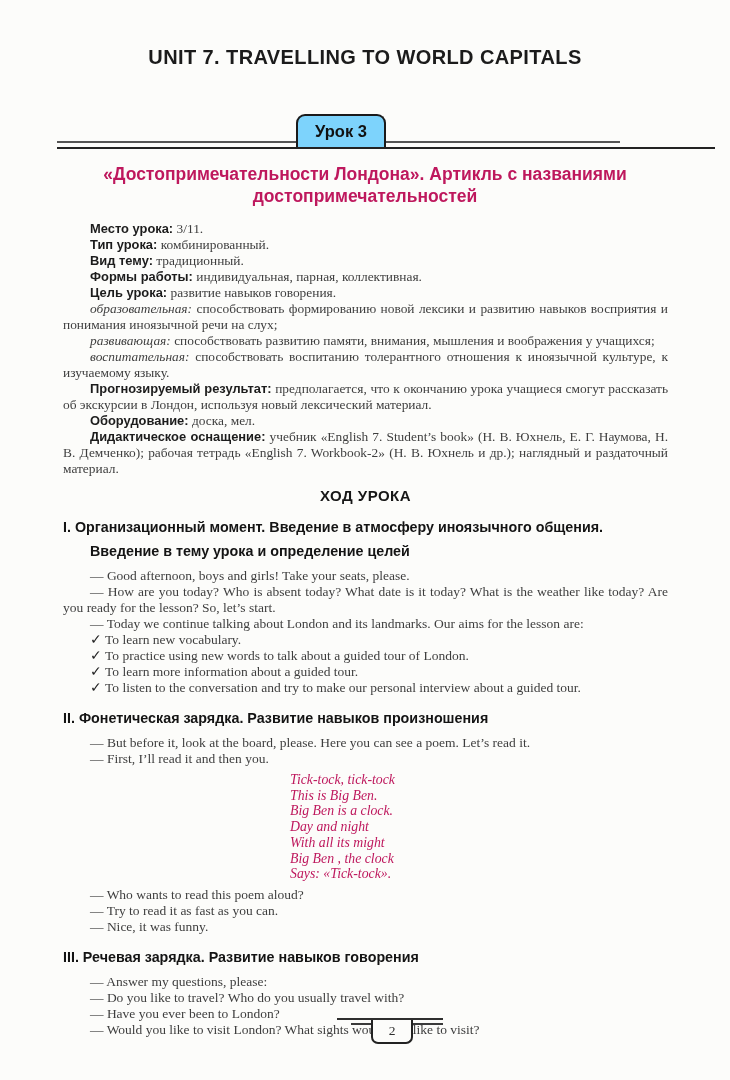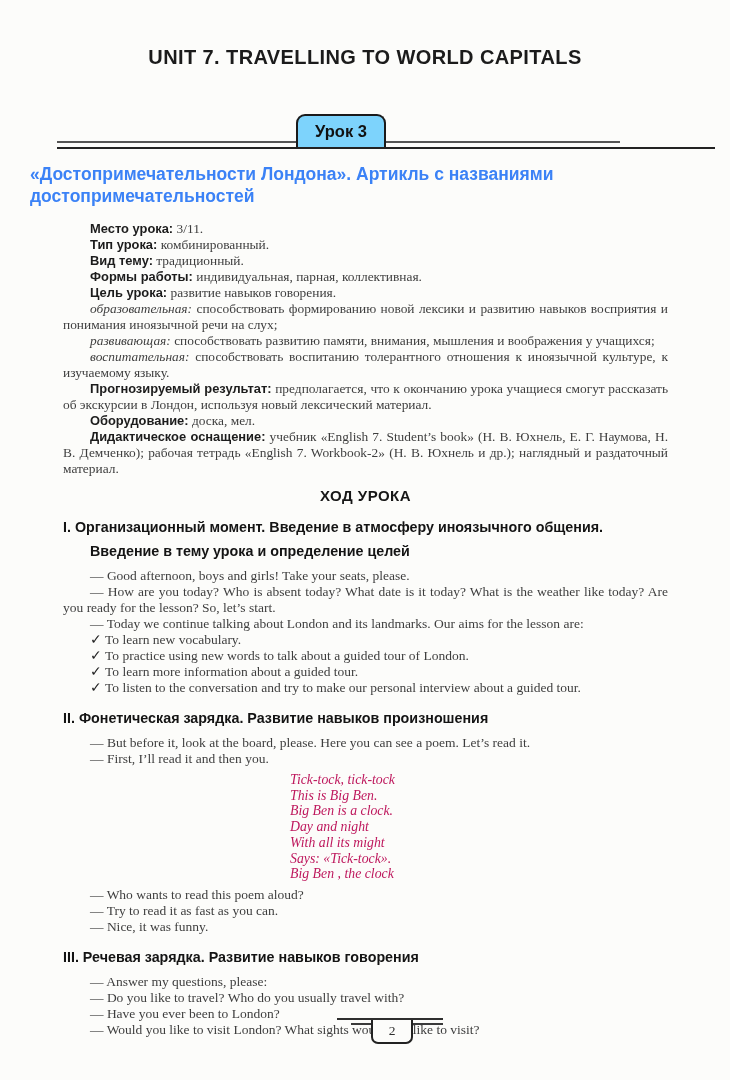--- a/index.html
+++ b/index.html
@@ -23,22 +23,22 @@
   .banner .rule-bottom{position:absolute;left:57px;right:15px;bottom:0;height:2.5px;background:#222;}
   .banner .badge{
     position:absolute;left:296px;bottom:2.5px;width:86px;height:31px;
     background:#7dd3fc;border:2.5px solid #1a1a1a;border-bottom:none;
     border-radius:9px 9px 0 0;display:flex;align-items:center;justify-content:center;
     font-family:"Liberation Sans", sans-serif;font-weight:bold;font-size:16.5px;color:#111;
     z-index:2;
   }
   .lesson-title{
     font-family:"Liberation Sans", sans-serif;font-weight:bold;
-    font-size:17.5px;line-height:22px;color:#3b82f6;
-    text-align:left;margin:14px 0 0 0;padding:0 30px;
+    font-size:17.5px;line-height:22px;color:#be185d;
+    text-align:center;margin:14px 0 0 0;padding:0 30px;
   }
 
   
   .meta{margin-top:14px;font-size:13.4px;line-height:16px;}
   p{margin:0;}
   .ind{text-indent:27px;}
   .just{text-align:justify;}
   .lbl{font-family:"Liberation Sans", sans-serif;font-weight:bold;font-size:12.9px;color:#1c1c1c;}
   .lead{font-style:italic;}
 
@@ -118,22 +118,22 @@
   <div class="dlg">
     <p class="ind">— But before it, look at the board, please. Here you can see a poem. Let’s read it.</p>
     <p class="ind">— First, I’ll read it and then you.</p>
   </div>
   <div class="poem">
     <p>Tick-tock, tick-tock</p>
     <p>This is Big Ben.</p>
     <p>Big Ben is a clock.</p>
     <p>Day and night</p>
     <p>With all its might</p>
+    <p>Big Ben , the clock</p>
     <p>Says: «Tick-tock».</p>
-    <p>Big Ben , the clock</p>
   </div>
   <div class="dlg">
     <p class="ind">— Who wants to read this poem aloud?</p>
     <p class="ind">— Try to read it as fast as you can.</p>
     <p class="ind">— Nice, it was funny.</p>
   </div>
 
   <div class="sec-heading">III. Речевая зарядка. Развитие навыков говорения</div>
   <div class="dlg">
     <p class="ind">— Answer my questions, please:</p>

